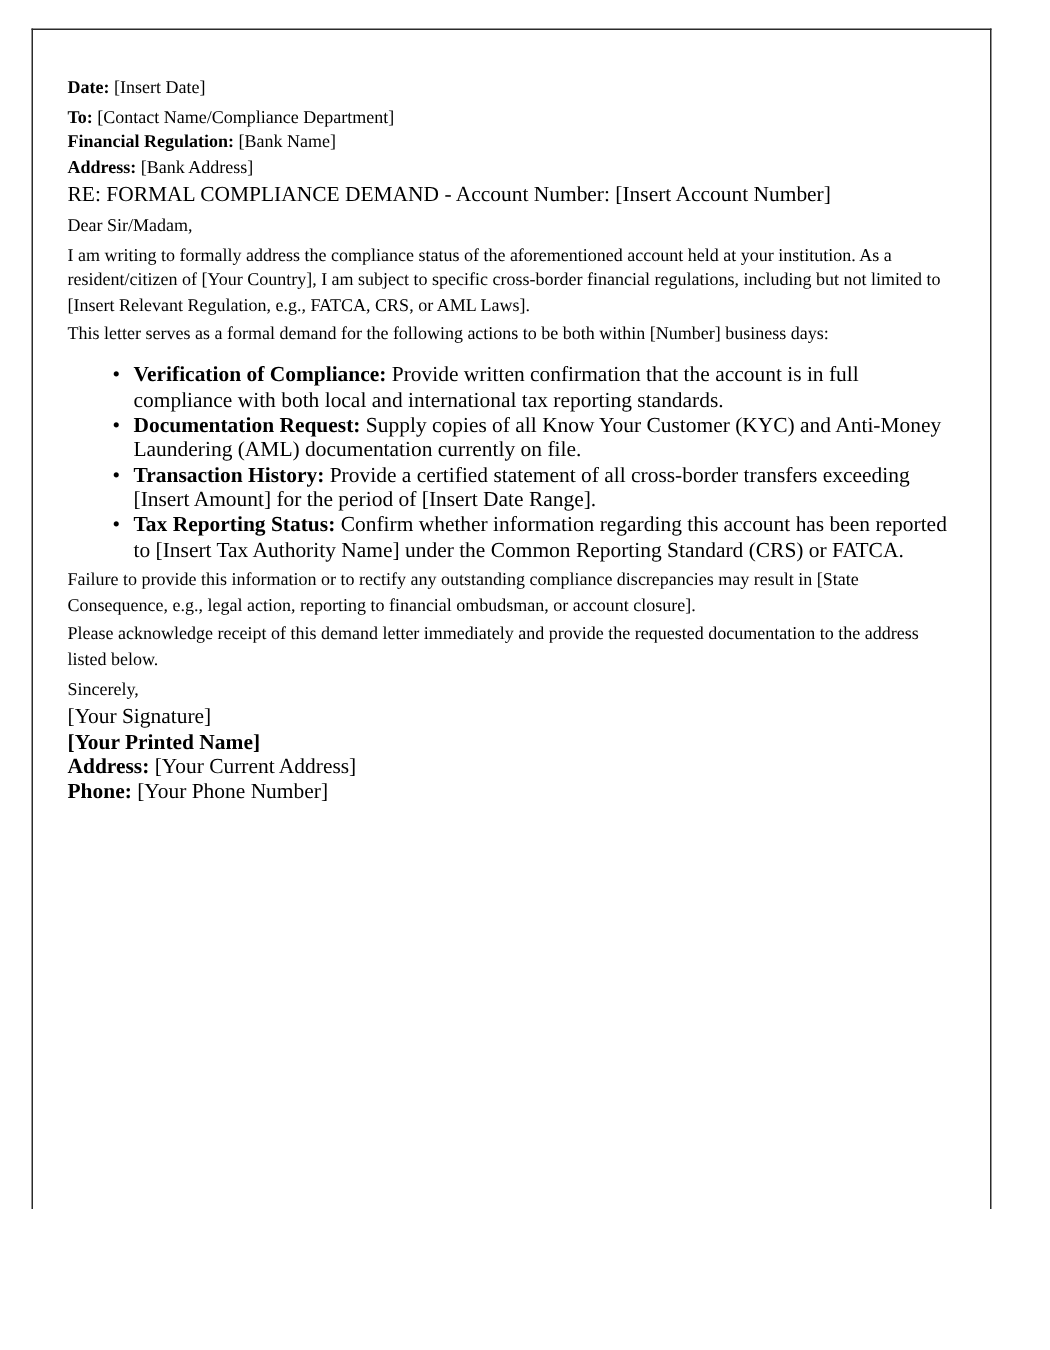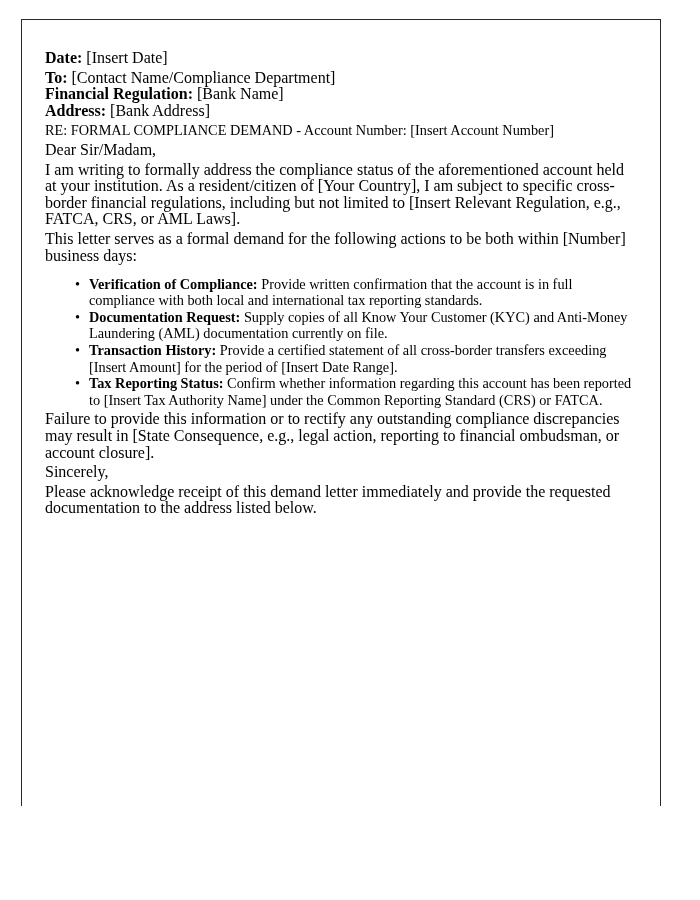--- a/index.html
+++ b/index.html
@@ -30,21 +30,21 @@
     background: #ffffff;
     overflow: hidden;
   }
 
   .page-inner {
     padding: 30px 21px 0 23px;  
   }
 
   p, .block {
     margin: 0;
-    font-size: 16px;
+    font-size: 12px;
     line-height: 16.6px;
     text-align: left;
   }
 
   
   .gap   { margin-top: 3px; }
 
   .bold { font-weight: bold; }
 
   .re-line {
@@ -130,19 +130,31 @@
         <span class="li-text"><span class="bold">Transaction History:</span><span> Provide a certified statement of all cross-border transfers exceeding [Insert Amount] for the period of [Insert Date Range].</span></span>
       </li>
       <li>
         <span class="bullet">•</span>
         <span class="li-text"><span class="bold">Tax Reporting Status:</span><span> Confirm whether information regarding this account has been reported to [Insert Tax Authority Name] under the Common Reporting Standard (CRS) or FATCA.</span></span>
       </li>
     </ul>
 
     <p class="block gap">Failure to provide this information or to rectify any outstanding compliance discrepancies may result in [State Consequence, e.g., legal action, reporting to financial ombudsman, or account closure].</p>
 
+    <p class="block gap">Please acknowledge receipt of this demand letter immediately and provide the requested documentation to the address listed below.</p>
+
     <p class="block gap">Sincerely,</p>
 
-    <p class="block gap">Please acknowledge receipt of this demand letter immediately and provide the requested documentation to the address listed below.</p>
-
+    <div class="gap">
+      <p class="sig-line">[Your Signature]</p>
+      <p class="sig-line bold">[Your Printed Name]</p>
+      <p class="sig-line">
+        <span class="bold">Address:</span>
+        <span>[Your Current Address]</span>
+      </p>
+      <p class="sig-line">
+        <span class="bold">Phone:</span>
+        <span>[Your Phone Number]</span>
+      </p>
+    </div>
 
   </div>
 </div>
 
 </body></html>

